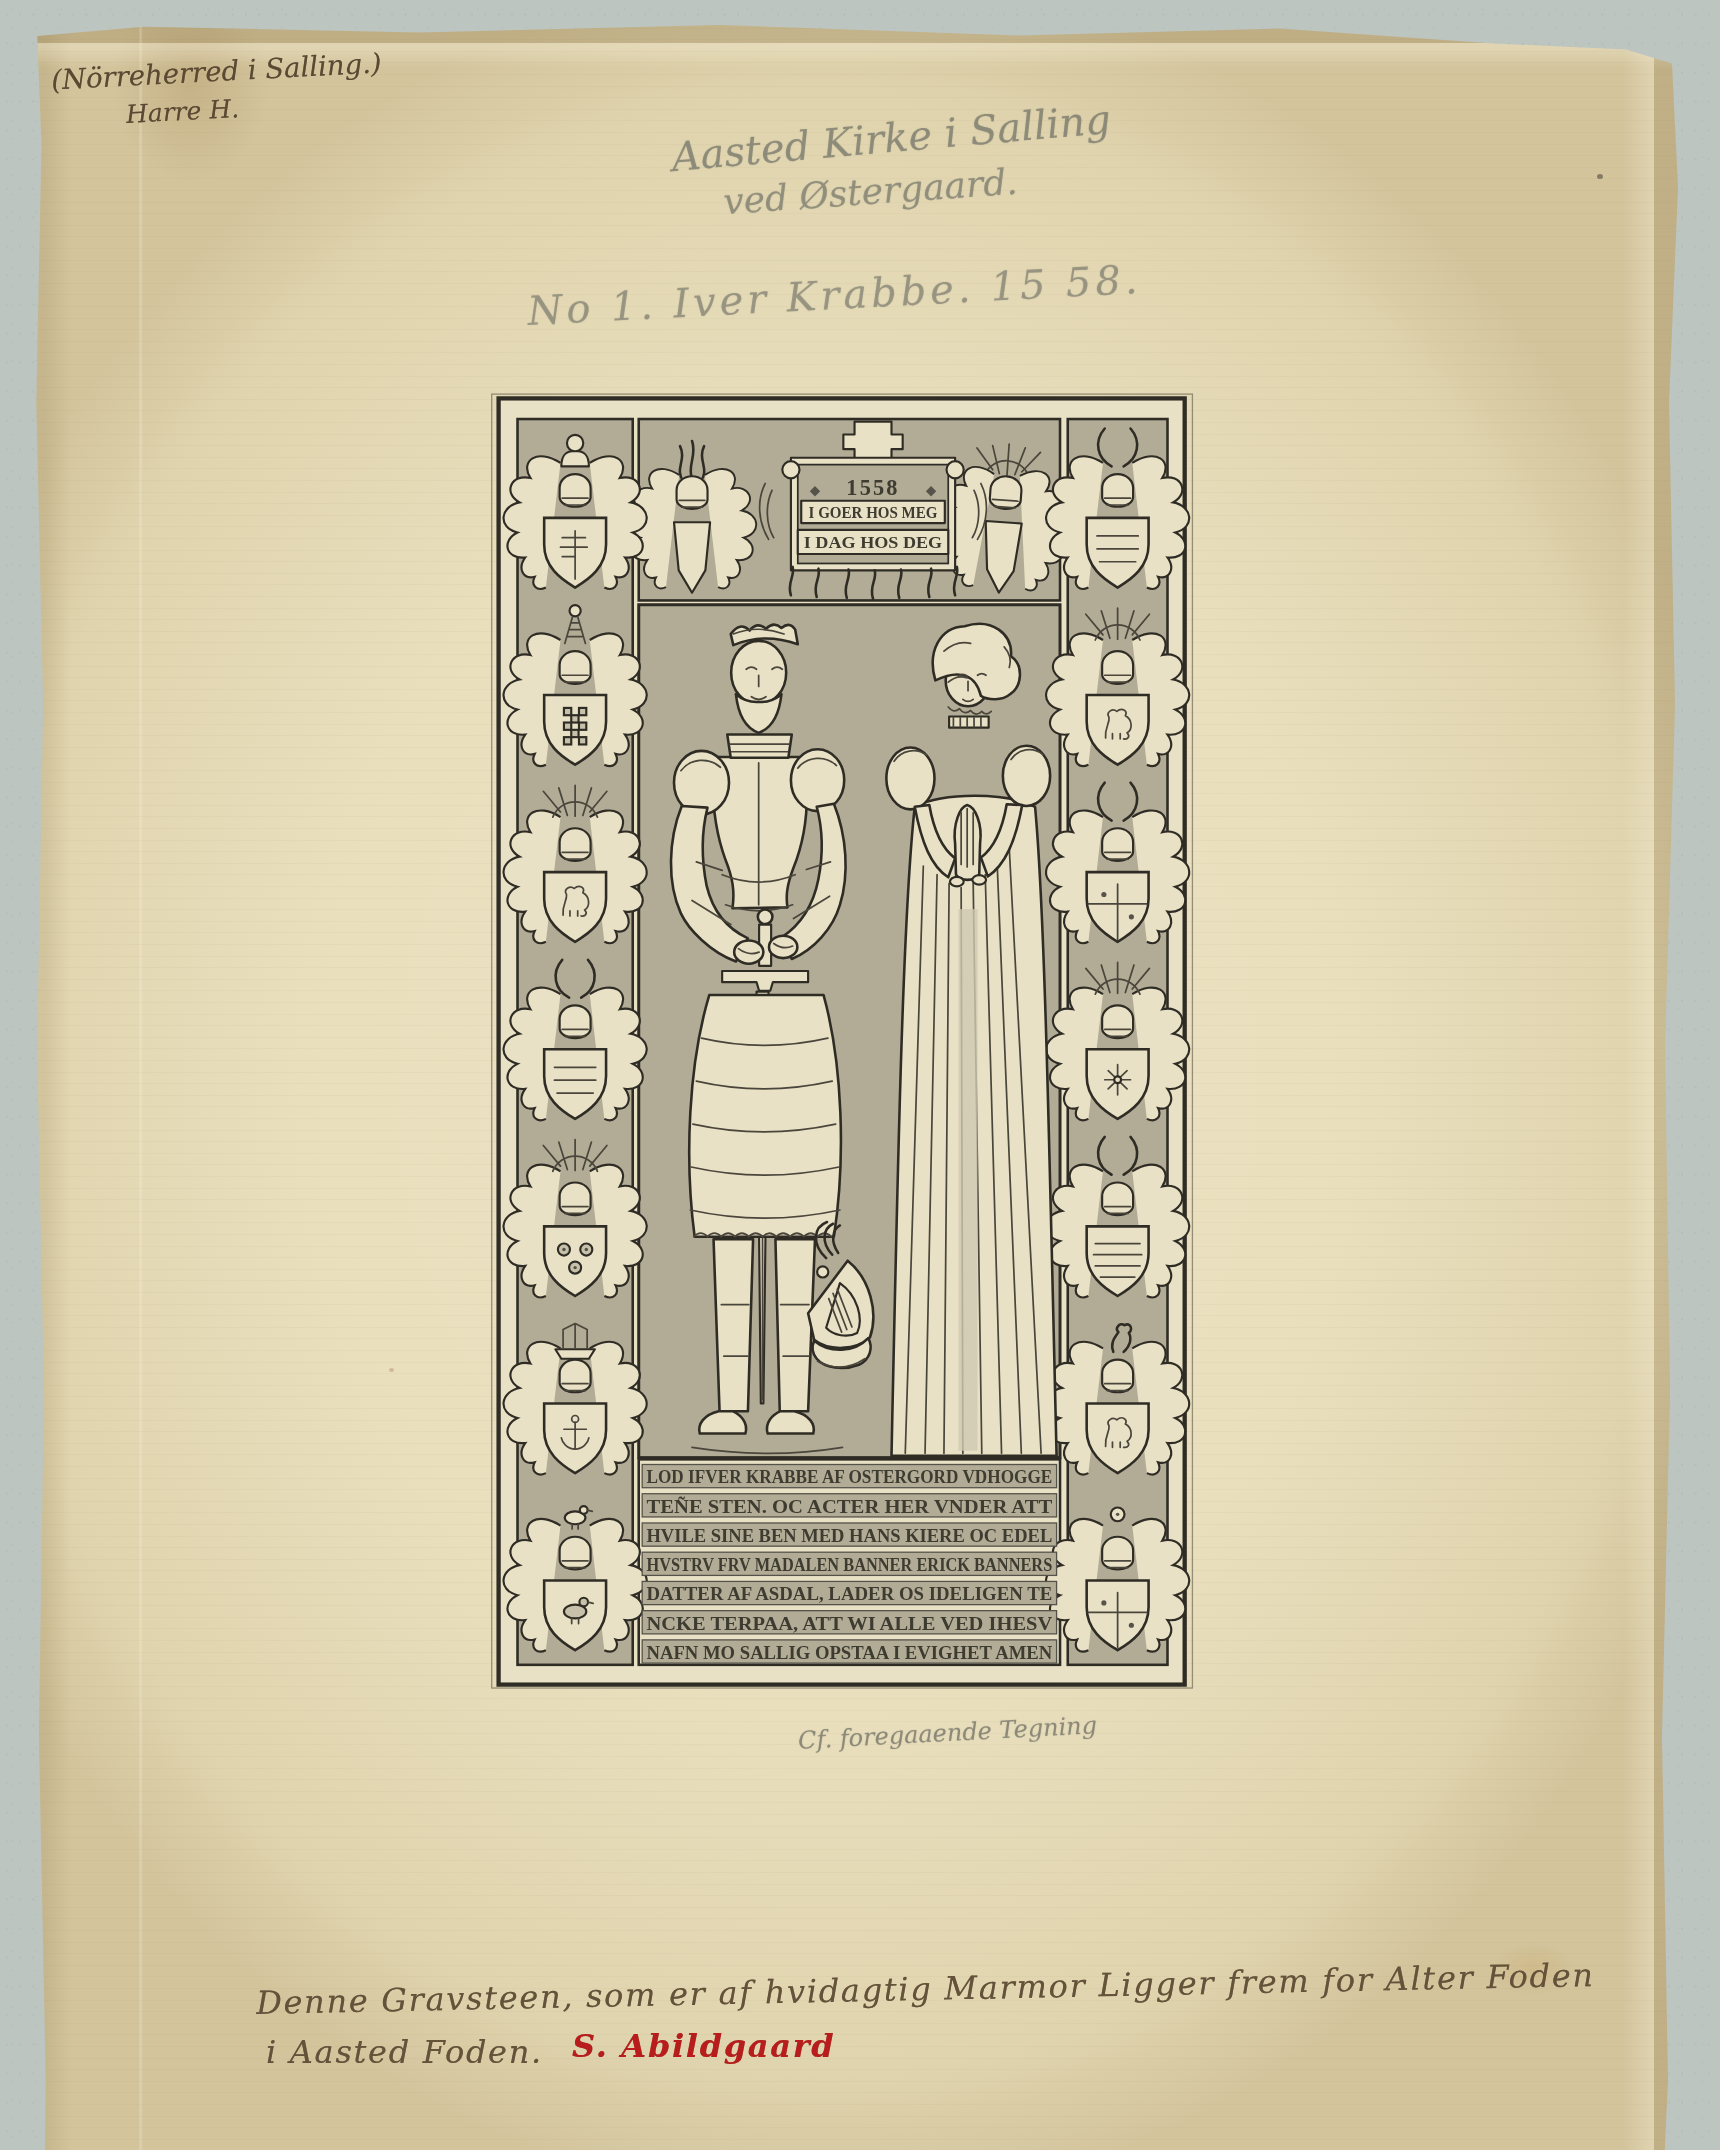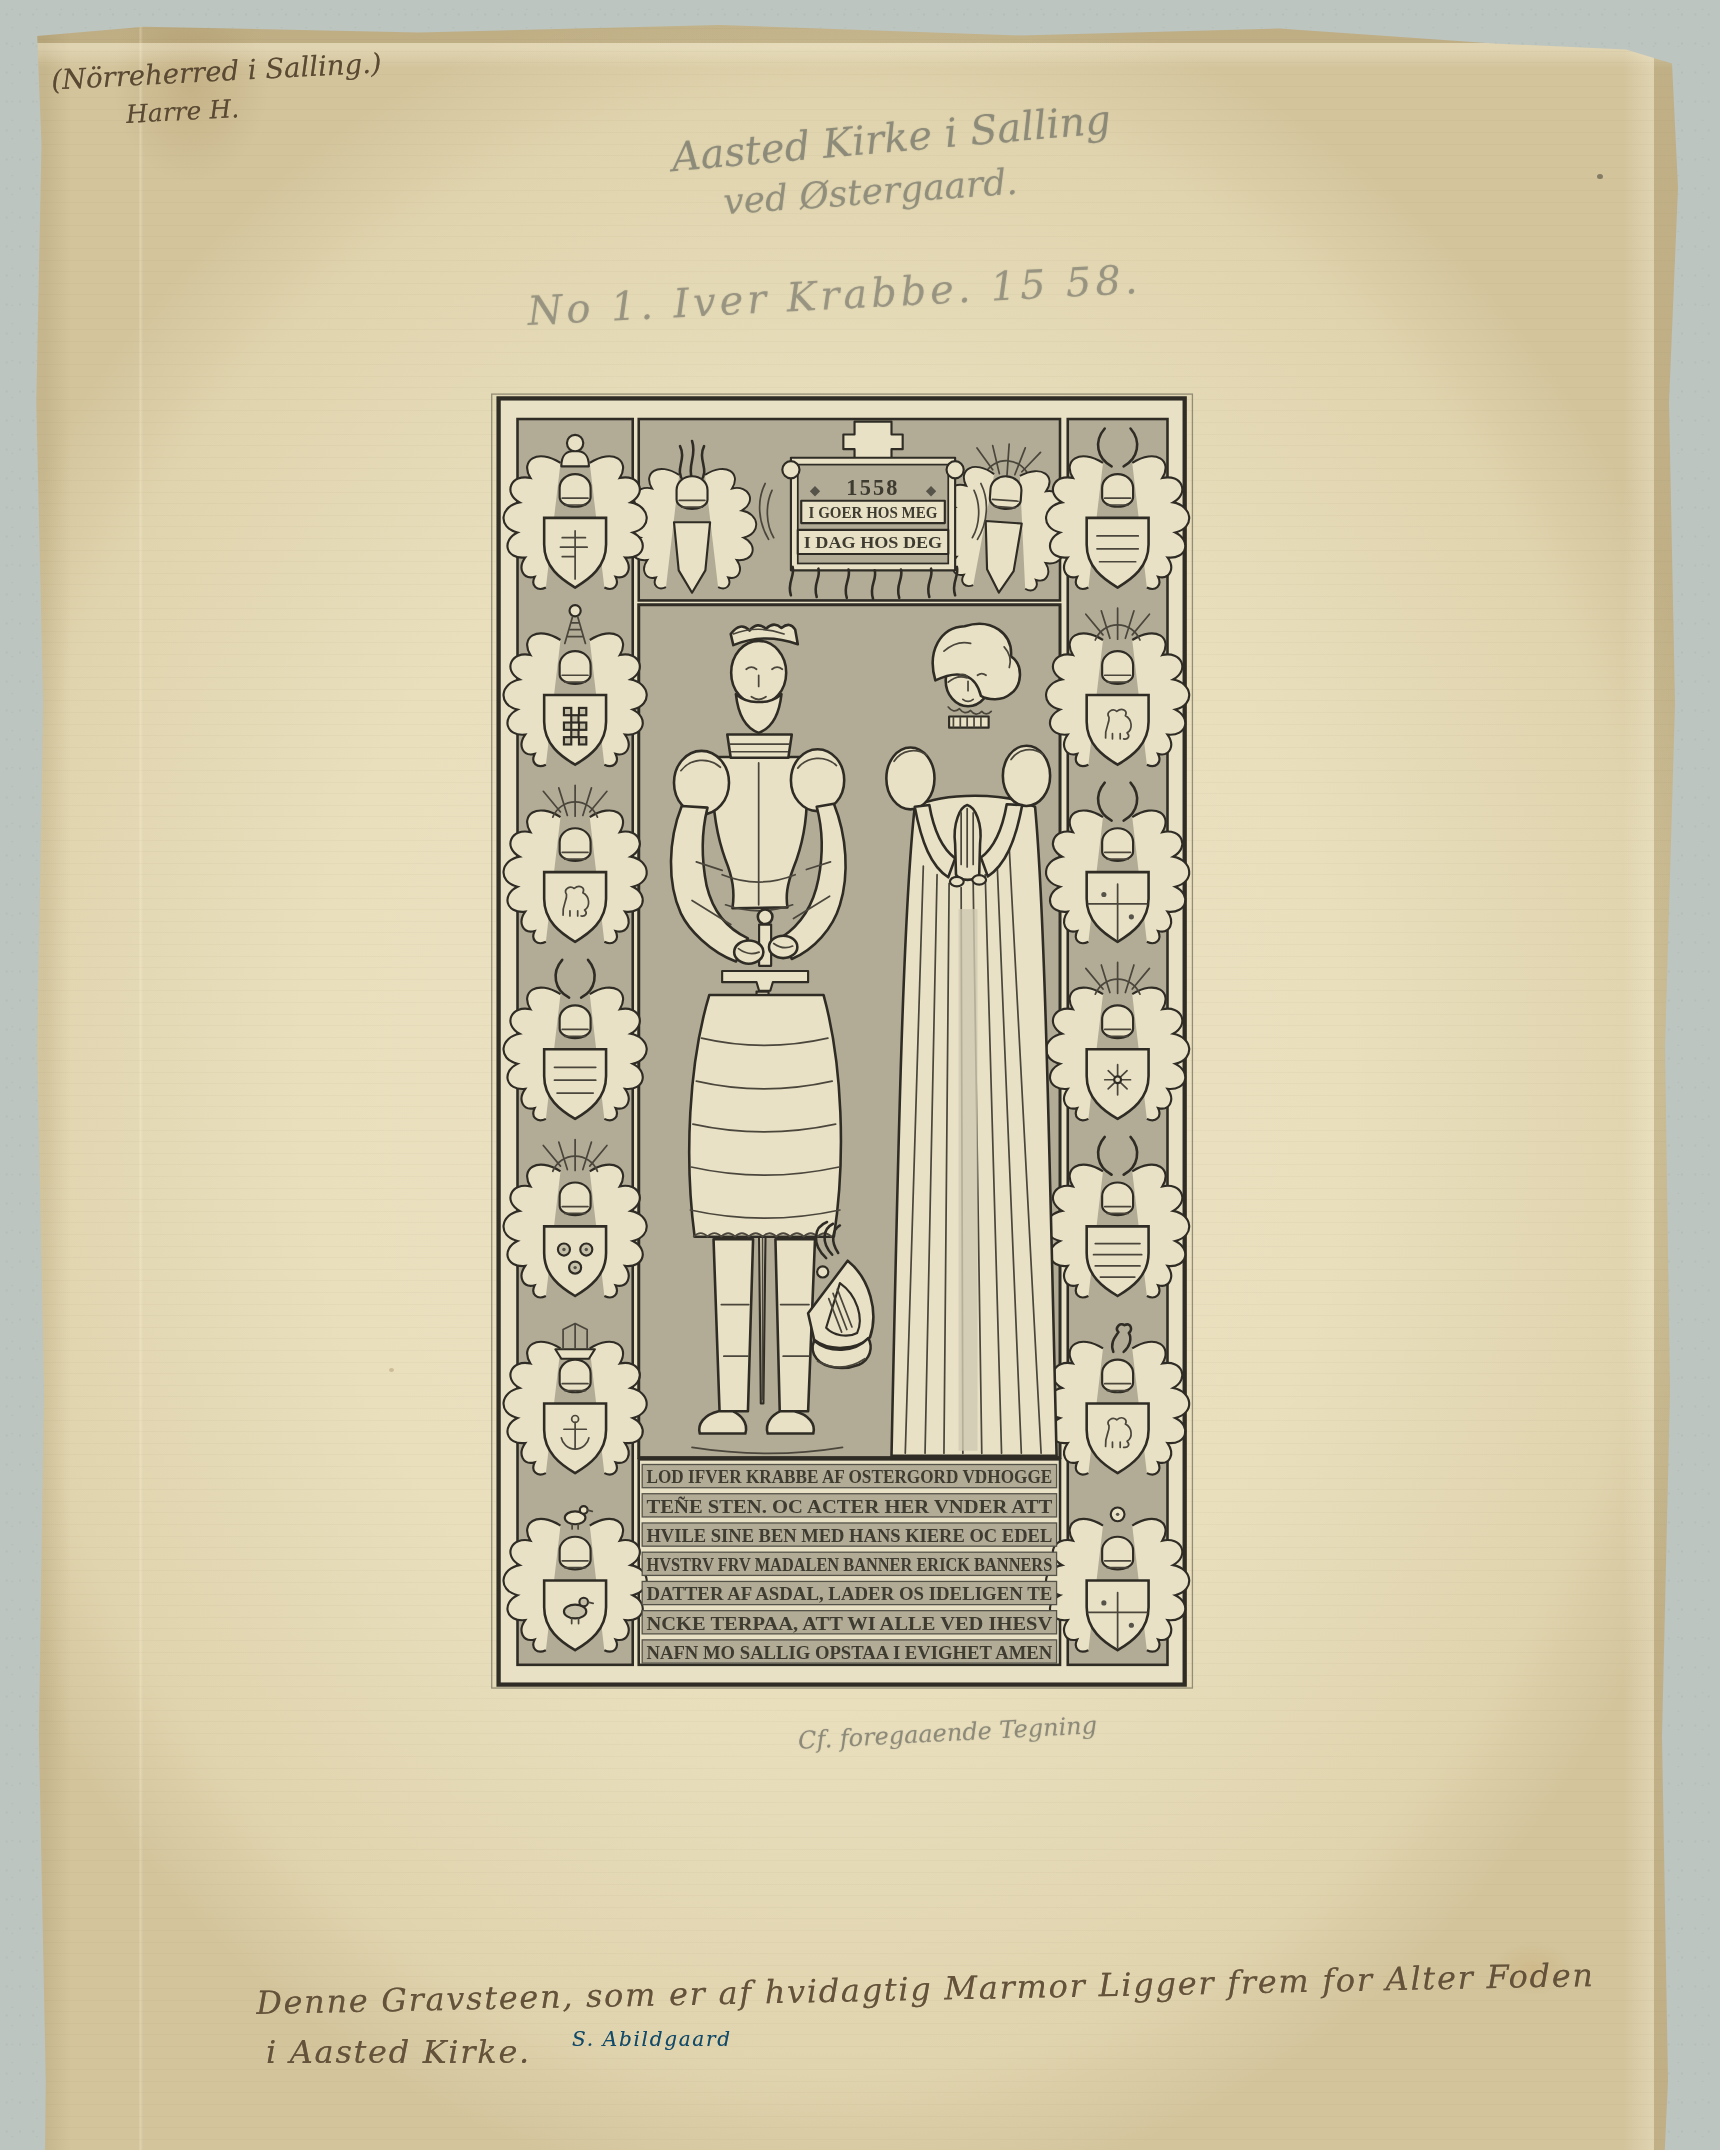--- a/index.html
+++ b/index.html
@@ -50,21 +50,21 @@
   .pencil{position:absolute;color:rgba(112,113,103,.60);font-style:italic;white-space:nowrap;
        text-shadow:0 0 1.1px rgba(112,113,103,.45);}
   #hw-topleft-1{left:51px;top:55px;font-size:27.5px;transform:rotate(-3deg);}
   #hw-topleft-2{left:126px;top:97px;font-size:25px;transform:rotate(-3deg);}
   #hw-title-1{left:671px;top:115px;font-size:40px;transform:rotate(-5deg);color:rgba(110,112,102,.52);}
   #hw-title-2{left:723px;top:171px;font-size:36px;transform:rotate(-4deg);color:rgba(110,112,102,.48);}
   #hw-number{left:527px;top:272px;font-size:40px;letter-spacing:3.9px;transform:rotate(-3deg);color:rgba(116,117,108,.42);}
   #hw-note{left:798px;top:1719px;font-size:24px;transform:rotate(-3deg);color:rgba(105,106,97,.55);}
   #hw-bottom-1{left:256px;top:1970px;font-size:32px;letter-spacing:1.7px;transform:rotate(-1.2deg);color:#64523a;}
   #hw-bottom-2a{left:266px;top:2033px;font-size:32px;letter-spacing:1.7px;color:#64523a;}
-  #hw-bottom-2b{left:572px;top:2027px;font-size:20px;letter-spacing:1.7px;color:#0c4a6e;}
+  #hw-bottom-2b{left:572px;top:2027px;font-size:32px;letter-spacing:1.7px;color:#b91c1c;font-weight:bold;}
   
   #stone{position:absolute;left:490px;top:393px;width:705px;height:1297px;}
   .ln{fill:none;stroke:#2f2c25;stroke-width:6;stroke-linecap:round;stroke-linejoin:round;}
   .ln2{fill:none;stroke:#4a463c;stroke-width:4;stroke-linecap:round;stroke-linejoin:round;}
   .cream{fill:#e8e1c5;stroke:#2f2c25;stroke-width:6;stroke-linejoin:round;}
   .cream5{fill:#e8e1c5;stroke:#2f2c25;stroke-width:5;stroke-linejoin:round;}
   .panel{fill:#b2ac96;}
   .wash{fill:#c7c1aa;stroke:#2f2c25;stroke-width:5;}
   .darkfill{fill:#56534a;}
   .carved{font-family:"Liberation Serif",serif;font-weight:700;fill:#3e3b31;}
@@ -77,21 +77,21 @@
 <div class="speck" style="left:902px;top:432px;width:4.3px;height:3.9px;background:rgba(150,110,60,.4);"></div>
 <div class="speck" style="left:389px;top:1368px;width:5.2px;height:4.3px;background:rgba(140,105,58,.30);"></div>
 
 <div class="ink" id="hw-topleft-1">(Nörreherred i Salling.)</div>
 <div class="ink" id="hw-topleft-2">Harre H.</div>
 <div class="pencil" id="hw-title-1">Aasted Kirke i Salling</div>
 <div class="pencil" id="hw-title-2">ved Østergaard.</div>
 <div class="pencil" id="hw-number">No 1.  Iver Krabbe.  15 58.</div>
 <div class="pencil" id="hw-note">Cf. foregaaende Tegning</div>
 <div class="ink" id="hw-bottom-1">Denne Gravsteen, som er af hvidagtig Marmor Ligger frem for Alter Foden</div>
-<div class="ink" id="hw-bottom-2a">i Aasted Kirke.</div>
+<div class="ink" id="hw-bottom-2a">i Aasted Foden.</div>
 <div class="ink" id="hw-bottom-2b">S. Abildgaard</div>
 
 <svg id="stone" viewBox="0 0 1640 3016">
   <defs>
     <path id="mant" d="M0 0 C55 -35 95 -5 70 35 C115 25 135 70 95 92 C140 100 148 150 100 162 C138 180 128 225 82 220 C100 245 88 272 60 265 C70 285 55 300 34 290" fill="#e8e1c5" stroke="#2f2c25" stroke-width="5"></path>
     <g id="helm">
       <path class="cream5" d="M-36 -30 a36 32 0 0 1 72 0 v22 a36 22 0 0 1 -72 0 z"></path>
       <path class="ln2" d="M-30 -6 h60 M-24 10 h48"></path>
     </g>
     <path id="shld" d="M-72 0 h144 v62 c0 52 -38 80 -72 100 c-34 -20 -72 -48 -72 -100 z"></path>

